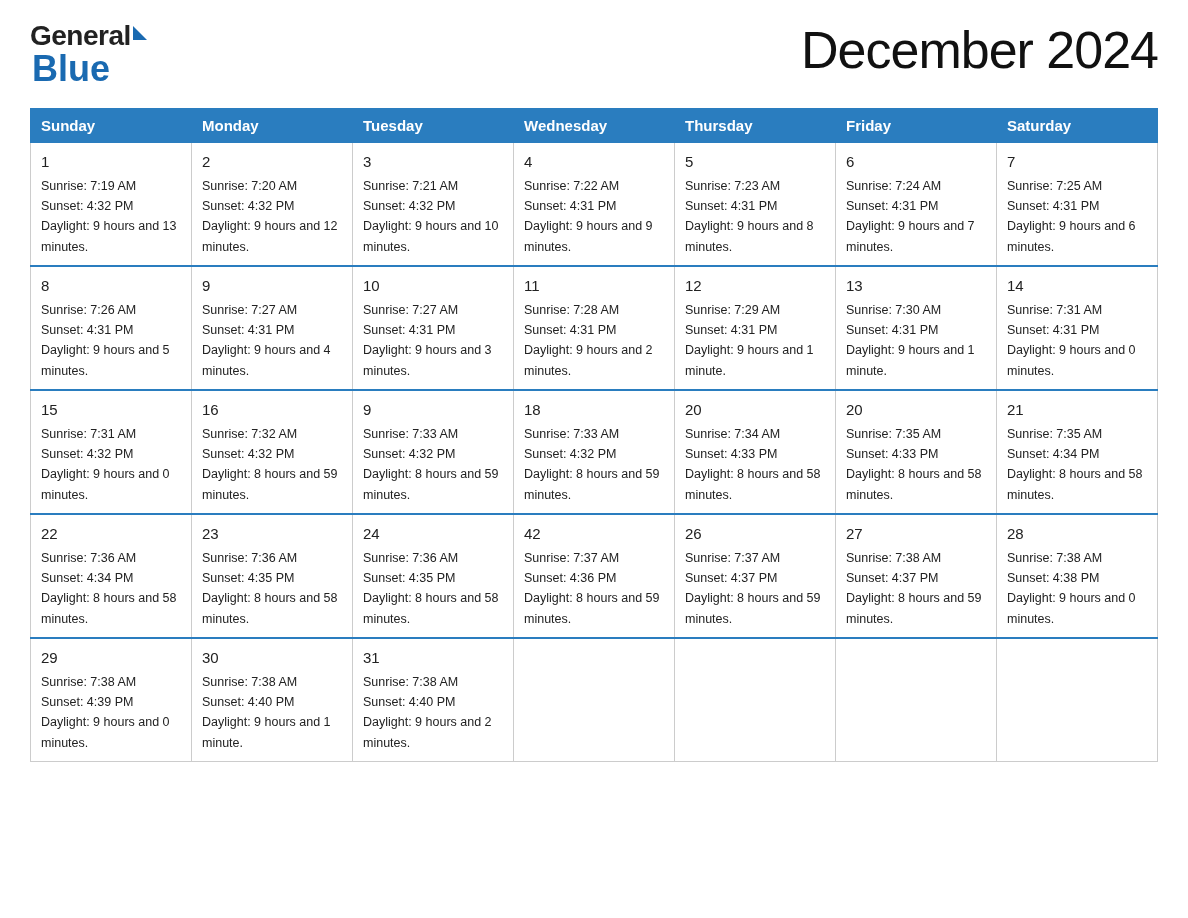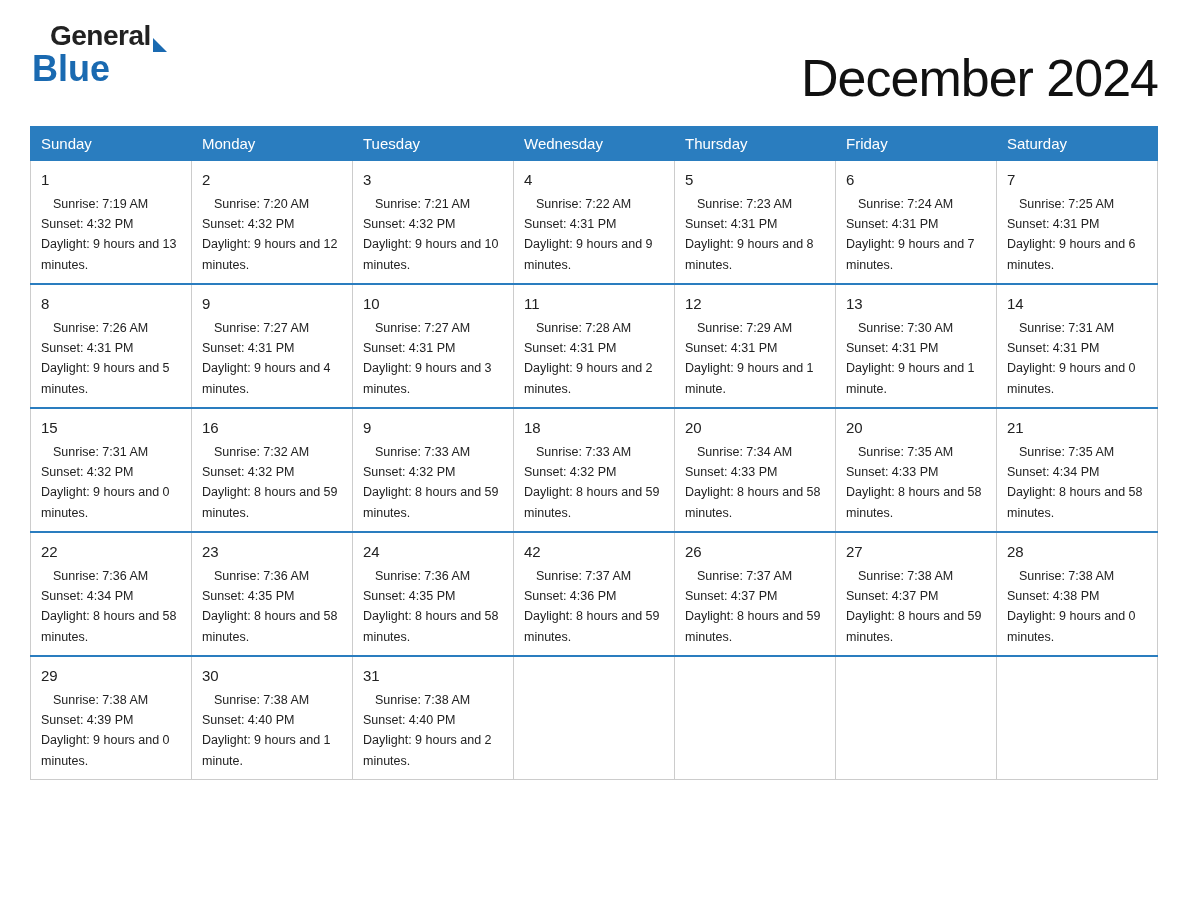--- a/index.html
+++ b/index.html
@@ -17,22 +17,21 @@
       align-items: flex-start;
       margin-bottom: 18px;
     }
     .logo {
       display: flex;
       flex-direction: column;
       align-items: flex-start;
     }
     .logo-top {
       display: flex;
-      align-items: flex-end;
-      margin-left: 20px;
+      align-items: flex-start;
     }
     .logo-general {
       font-size: 28px;
       font-weight: bold;
       color: #222;
       letter-spacing: -0.5px;
     }
     .logo-arrow {
       width: 0;
       height: 0;
@@ -50,37 +49,36 @@
       margin-left: 2px;
     }
     .title-block {
       text-align: right;
     }
     .month-title {
       font-size: 52px;
       font-weight: 300;
       color: #111;
       letter-spacing: -1px;
-      margin-top: 28px;
     }
     .location-title {
       font-size: 22px;
       color: #333;
       font-weight: normal;
     }
     table {
       width: 100%;
       border-collapse: collapse;
       table-layout: fixed;
     }
     thead tr th {
       background: #2a7dbf;
       color: #fff;
       font-size: 15px;
-      font-weight: normal;
+      font-weight: bold;
       padding: 8px 10px;
       text-align: left;
       border: 1px solid #2a7dbf;
     }
     tbody tr td {
       vertical-align: top;
       padding: 8px 10px;
       border: 1px solid #ccc;
       font-size: 13px;
       line-height: 1.5;
@@ -90,21 +88,20 @@
     tbody tr td .day-num {
       font-size: 15px;
       font-weight: normal;
       display: block;
       margin-bottom: 2px;
     }
     tbody tr td .day-info {
       font-size: 12.5px;
       color: #222;
       line-height: 1.55;
-      margin-left: 12px;
     }
     tbody tr:not(:last-child) td {
       border-bottom: 2px solid #2a7dbf;
     }
     tbody tr td.empty {
       background: #fff;
     }
   </style>
 </head>
 <body>

